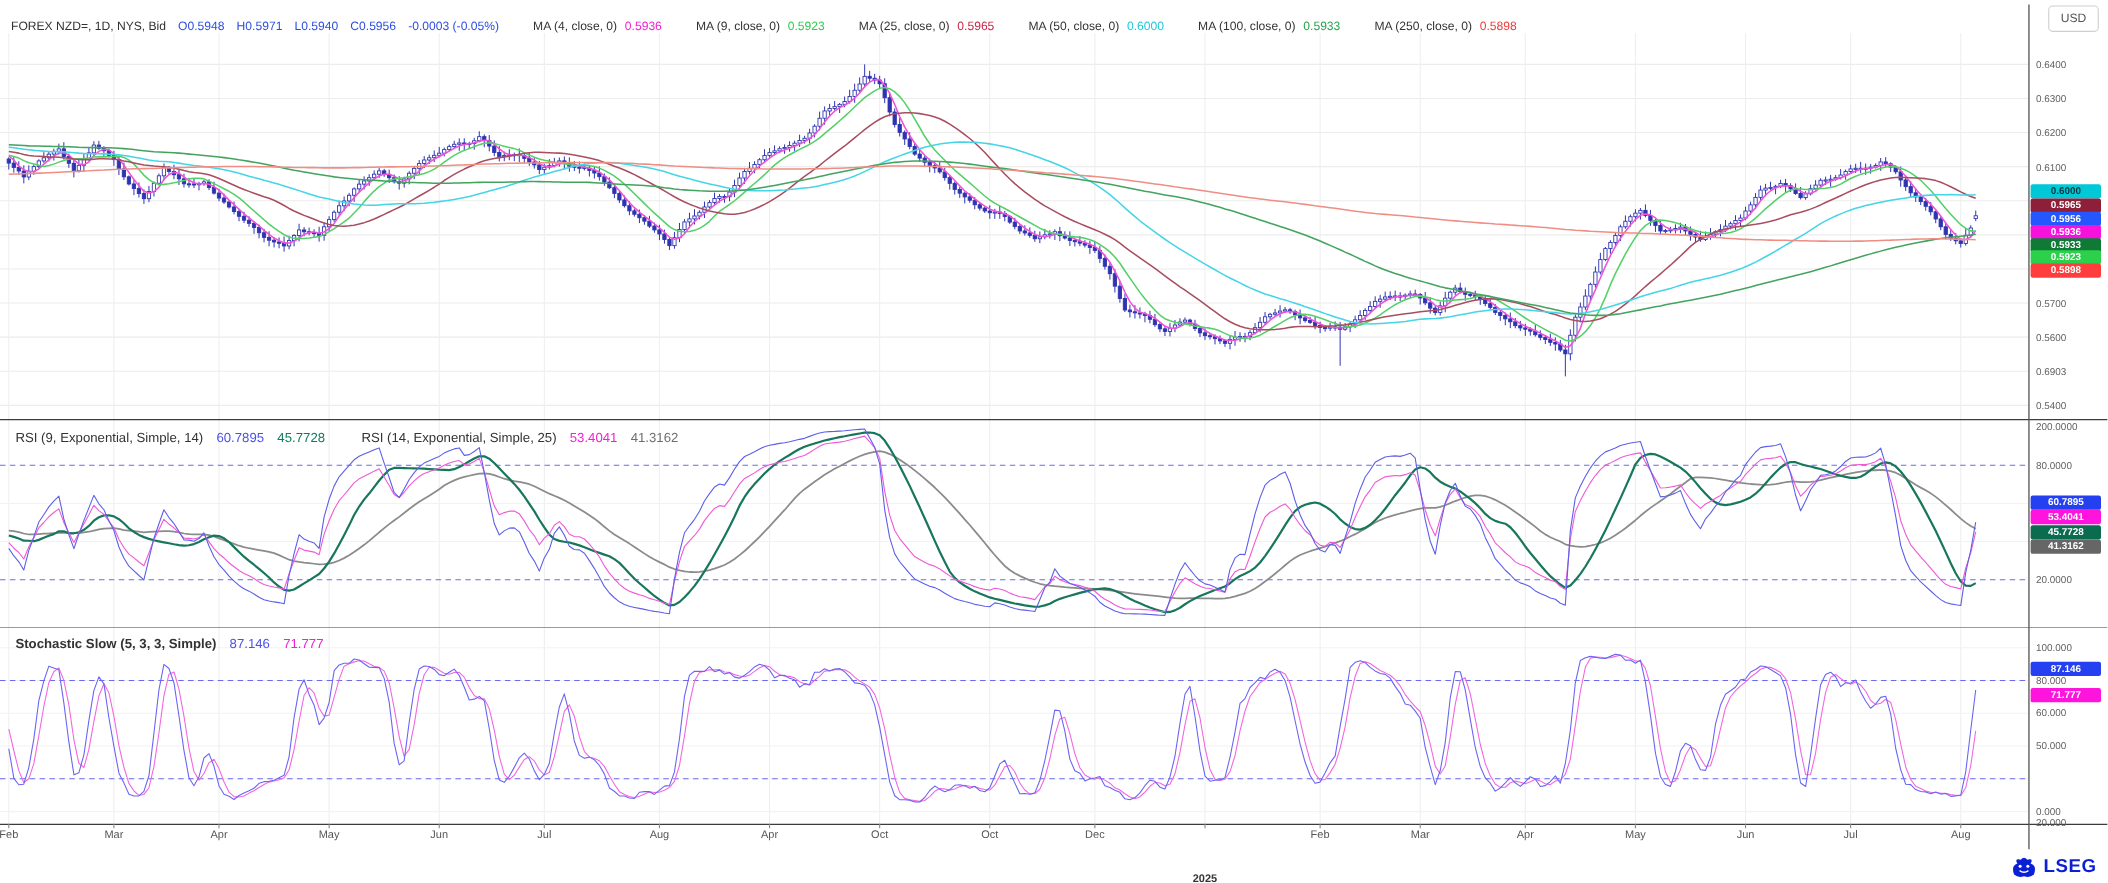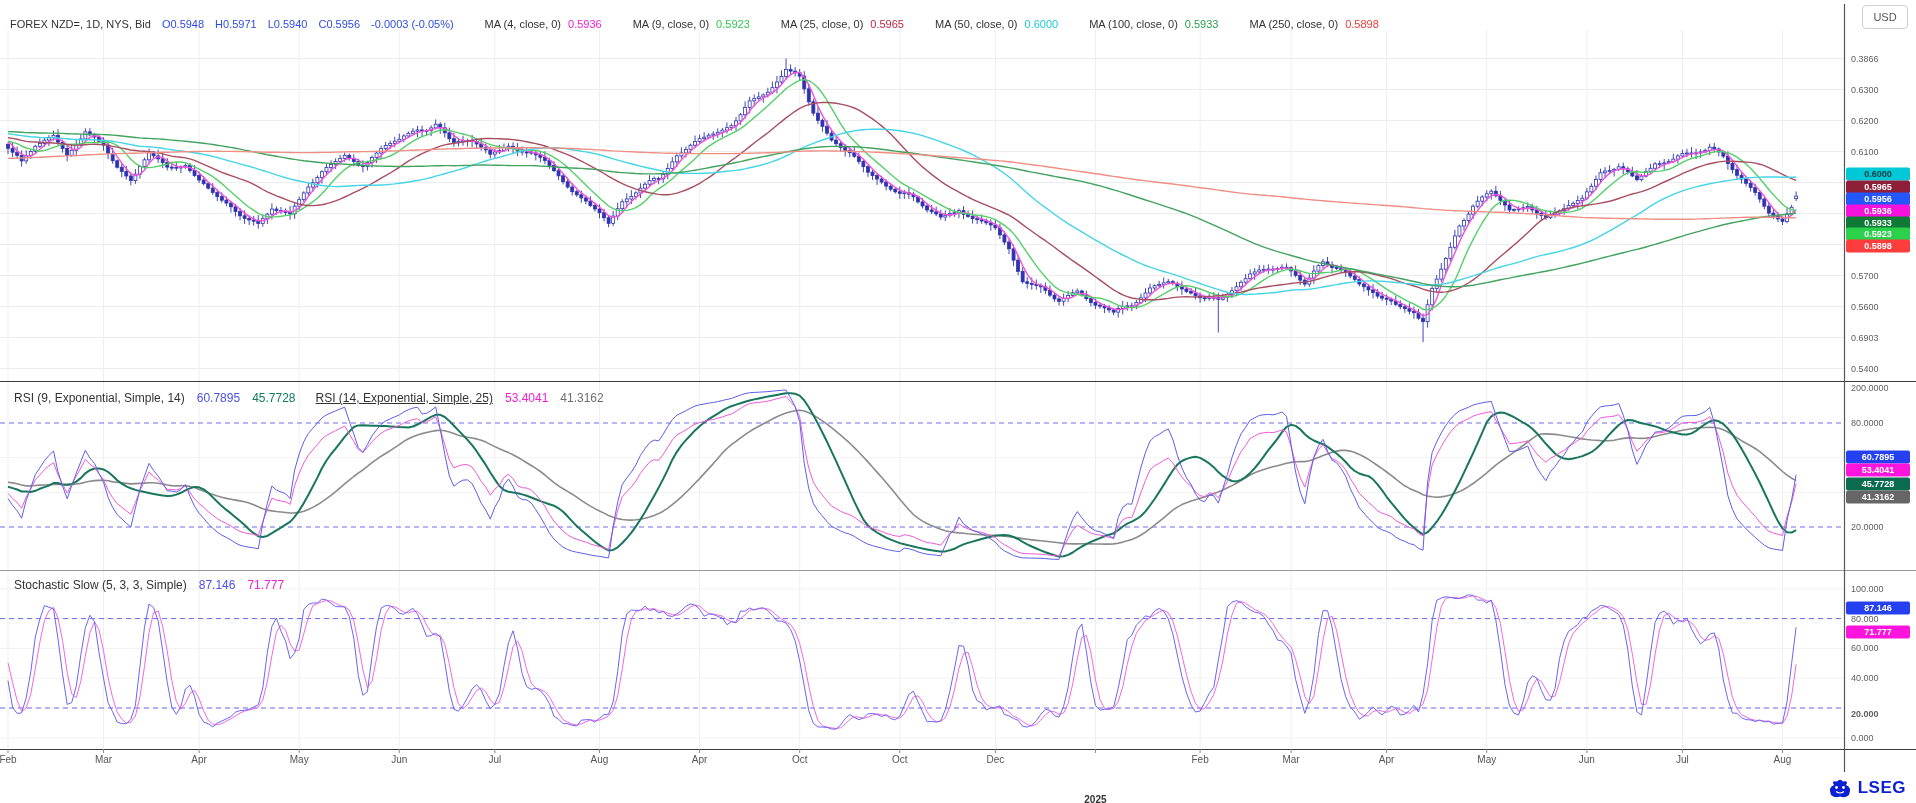--- a/index.html
+++ b/index.html
@@ -10,21 +10,21 @@
   .hdr{position:absolute;left:10px;top:0;height:30px;display:flex;align-items:flex-end;
        font-size:11px;color:#333;white-space:nowrap;z-index:5;}
   .hdr .seg{margin-right:11px;}
   .hdr .ma-label{margin-left:20px;margin-right:7px;color:#333;}
   .usd-btn{position:absolute;right:8px;top:5px;width:44px;height:22px;border:1px solid #cfcfcf;
        border-radius:4px;display:flex;align-items:center;justify-content:center;
        font-size:11px;color:#555;background:#fff;z-index:6;cursor:pointer;}
   
   .panel-title{position:absolute;left:14px;font-size:12px;color:#333;white-space:nowrap;z-index:5;}
   .panel-title .seg{margin-right:12px;}
-  .panel-title .seg.gap{margin-left:8px;text-decoration:underline;}
+  .panel-title .seg.gap{margin-left:21px;}
   
   .tick{position:absolute;left:1851px;font-size:9px;color:#606060;transform:translateY(-50%);z-index:4;}
   .badge{position:absolute;left:1846px;width:64px;height:13px;line-height:13px;border-radius:2px;
        font-size:9px;font-weight:bold;text-align:center;transform:translateY(-50%);z-index:5;}
   .month{position:absolute;top:754px;font-size:10px;color:#555;transform:translateX(-50%);z-index:4;}
   .month.bold{font-weight:bold;color:#333;}
   
   .logo{position:absolute;right:10px;bottom:4px;display:flex;align-items:flex-start;gap:5px;z-index:6;}
   .logo .logo-text{font-size:17px;font-weight:bold;color:#0b1fd4;letter-spacing:0.5px;}
 </style>
@@ -911,39 +911,39 @@
     <line x1="1682.3999999999999" y1="749" x2="1682.3999999999999" y2="753" stroke="#888888" stroke-width="1"></line>
     <line x1="1782.5" y1="749" x2="1782.5" y2="753" stroke="#888888" stroke-width="1"></line>
   </svg>
 
 <header class="hdr">
   <span id="symbol-line"><span class="seg" style="color: rgb(51, 51, 51);">FOREX NZD=, 1D, NYS, Bid</span><span class="seg" style="color: rgb(45, 77, 224);">O0.5948</span><span class="seg" style="color: rgb(45, 77, 224);">H0.5971</span><span class="seg" style="color: rgb(45, 77, 224);">L0.5940</span><span class="seg" style="color: rgb(45, 77, 224);">C0.5956</span><span class="seg" style="color: rgb(45, 77, 224);">-0.0003 (-0.05%)</span><span class="ma-label">MA (4, close, 0)</span><span class="seg" style="color: rgb(240, 31, 208);">0.5936</span><span class="ma-label">MA (9, close, 0)</span><span class="seg" style="color: rgb(47, 201, 78);">0.5923</span><span class="ma-label">MA (25, close, 0)</span><span class="seg" style="color: rgb(196, 38, 70);">0.5965</span><span class="ma-label">MA (50, close, 0)</span><span class="seg" style="color: rgb(30, 201, 220);">0.6000</span><span class="ma-label">MA (100, close, 0)</span><span class="seg" style="color: rgb(39, 162, 78);">0.5933</span><span class="ma-label">MA (250, close, 0)</span><span class="seg" style="color: rgb(240, 59, 59);">0.5898</span></span>
 </header>
 <div class="usd-btn">USD</div>
 
 <div class="panel-title" id="rsi-title" style="top:391px"><span class="seg" style="color: rgb(51, 51, 51);">RSI (9, Exponential, Simple, 14)</span><span class="seg" style="color: rgb(75, 81, 232);">60.7895</span><span class="seg" style="color: rgb(14, 125, 94);">45.7728</span><span class="seg gap" style="color: rgb(51, 51, 51);">RSI (14, Exponential, Simple, 25)</span><span class="seg" style="color: rgb(242, 31, 212);">53.4041</span><span class="seg" style="color: rgb(111, 111, 111);">41.3162</span></div>
-<div class="panel-title" id="stoch-title" style="top:578px"><span class="seg" style="color: rgb(51, 51, 51);">Stochastic Slow (5, 3, 3, Simple)</span><span class="seg" style="color: rgb(75, 81, 232);">87.146</span><span class="seg" style="color: rgb(242, 31, 212);">71.777</span></div>
+<div class="panel-title" id="stoch-title" style="top:578px"><span class="seg" style="color: rgb(51, 51, 51); font-weight: bold;">Stochastic Slow (5, 3, 3, Simple)</span><span class="seg" style="color: rgb(75, 81, 232);">87.146</span><span class="seg" style="color: rgb(242, 31, 212);">71.777</span></div>
 
 <div id="overlays">
-    <div class="tick" style="top: 58.5px;">0.3866</div>
+    <div class="tick" style="top: 58.5px;">0.6400</div>
     <div class="tick" style="top: 89.5px;">0.6300</div>
     <div class="tick" style="top: 120.5px;">0.6200</div>
     <div class="tick" style="top: 151.5px;">0.6100</div>
     <div class="tick" style="top: 275.5px;">0.5700</div>
     <div class="tick" style="top: 306.5px;">0.5600</div>
     <div class="tick" style="top: 337.5px;">0.6903</div>
     <div class="tick" style="top: 368.5px;">0.5400</div>
     <div class="tick" style="top: 388.333px;">200.0000</div>
     <div class="tick" style="top: 423px;">80.0000</div>
     <div class="tick" style="top: 527px;">20.0000</div>
     <div class="tick" style="top: 588.8px;">100.000</div>
     <div class="tick" style="top: 618.6px;">80.000</div>
     <div class="tick" style="top: 648.4px;">60.000</div>
-    <div class="tick" style="top: 678.2px;">40.000</div>
-    <div class="tick" style="top: 714px; font-weight: bold;">20.000</div>
+    <div class="tick" style="top: 678.2px;">50.000</div>
+    <div class="tick" style="top: 748px;">20.000</div>
     <div class="tick" style="top: 737.8px;">0.000</div>
     <div class="badge" style="top: 174px; background: rgb(0, 200, 214); color: rgb(6, 58, 64);">0.6000</div>
     <div class="badge" style="top: 187px; background: rgb(142, 31, 56); color: rgb(255, 255, 255);">0.5965</div>
     <div class="badge" style="top: 199px; background: rgb(36, 87, 255); color: rgb(255, 255, 255);">0.5956</div>
     <div class="badge" style="top: 211px; background: rgb(247, 17, 220); color: rgb(255, 255, 255);">0.5936</div>
     <div class="badge" style="top: 223px; background: rgb(14, 122, 53); color: rgb(255, 255, 255);">0.5933</div>
     <div class="badge" style="top: 234px; background: rgb(43, 209, 75); color: rgb(255, 255, 255);">0.5923</div>
     <div class="badge" style="top: 246px; background: rgb(255, 61, 61); color: rgb(255, 255, 255);">0.5898</div>
     <div class="badge" style="top: 457px; background: rgb(36, 64, 240); color: rgb(255, 255, 255);">60.7895</div>
     <div class="badge" style="top: 470px; background: rgb(255, 20, 221); color: rgb(255, 255, 255);">53.4041</div>

